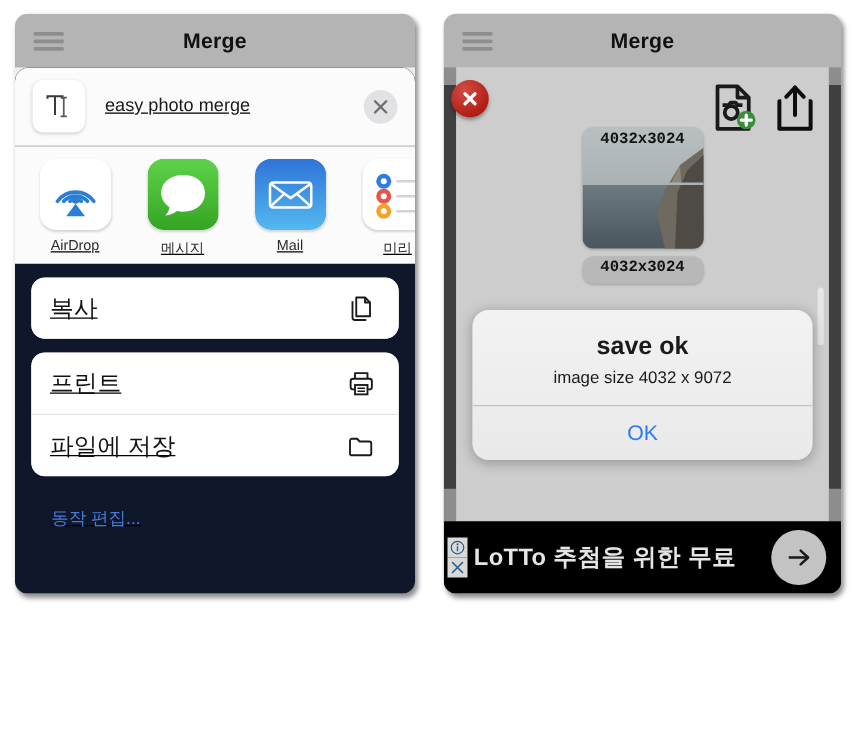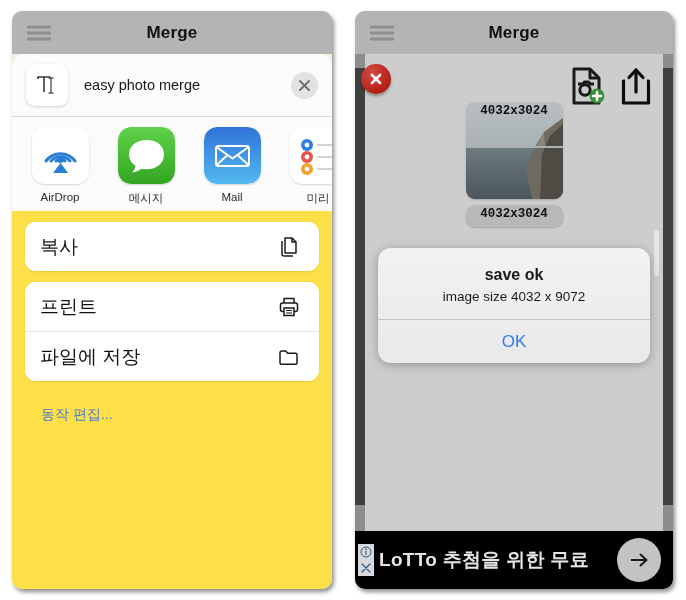--- a/index.html
+++ b/index.html
@@ -5,36 +5,36 @@
   html,body{margin:0;padding:0;}
   body{
     width:686px;height:600px;
     background:#ffffff;
     font-family:"Liberation Sans","DejaVu Sans",sans-serif;
     overflow:hidden;
   }
   .stage{position:relative;width:686px;height:600px;background:#fff;}
 
   
-  .panel{position:absolute;top:11px;height:578px;overflow:hidden;border-radius:10px;
+  .panel{position:absolute;top:11px;height:464px;overflow:hidden;border-radius:10px;
          box-shadow:2px 3px 4px rgba(0,0,0,.45);}
   .panel-left{left:12px;width:320px;background:#efeff0;}
   .panel-right{left:355px;width:318px;background:#c9c9c9;}
 
   
   .titlebar{position:relative;height:43px;background:#b4b4b4;
             display:flex;align-items:center;justify-content:center;}
   .titlebar .title{font-size:17px;font-weight:bold;color:#111;letter-spacing:.2px;}
   .hamburger{position:absolute;left:15px;top:50%;transform:translateY(-50%);
              width:24px;display:flex;flex-direction:column;gap:3px;cursor:pointer;}
   .hamburger span{display:block;height:3px;background:#8e8e8e;border-radius:1px;}
 
   
-  .sheet{position:absolute;left:0;right:0;top:43px;bottom:0;background:#fde047;
-         border-radius:11px 11px 0 0;overflow:hidden;}
+  .sheet{position:absolute;left:0;right:0;top:43px;bottom:0;background:#0f172a;
+         border-radius:11px 11px 0 0;overflow:hidden;text-decoration:underline;}
   .sheet-head{background:#fbfbfb;height:62px;display:flex;align-items:center;
               padding:0 14px;border-radius:11px 11px 0 0;box-sizing:border-box;}
   .app-tile{width:42px;height:42px;border-radius:9px;background:#fff;
             box-shadow:0 1px 3px rgba(0,0,0,.18);display:flex;align-items:center;
             justify-content:center;flex:none;}
   .app-tile svg{display:block;}
   .app-name{margin-left:16px;font-size:14.5px;color:#1a1a1a;flex:1;}
   .x-circle{width:27px;height:27px;border-radius:50%;background:#e2e2e4;
             display:flex;align-items:center;justify-content:center;flex:none;cursor:pointer;}
   .x-circle svg{display:block;}
@@ -92,21 +92,21 @@
 
   .scrollpill{position:absolute;right:4px;top:176px;width:5px;height:46px;
               border-radius:3px;background:#e6e6e6;}
 
   
   .alert{position:absolute;left:50%;transform:translateX(-50%);top:194px;width:272px;
          border-radius:13px;overflow:hidden;
          background:linear-gradient(#f2f2f2,#e9e9e9);
          box-shadow:0 2px 10px rgba(0,0,0,.28);z-index:10;}
   .alert-body{padding:18px 16px 15px 16px;text-align:center;}
-  .alert-title{font-size:16px;font-weight:bold;color:#1a1a1a;}
+  .alert-title{font-size:20px;font-weight:bold;color:#1a1a1a;}
   .alert-msg{margin-top:5px;font-size:13.5px;color:#1a1a1a;}
   .alert-sep{height:1px;background:#c3c3c3;}
   .alert-btn{height:43px;display:flex;align-items:center;justify-content:center;
              font-size:17px;color:#2d7bf4;cursor:pointer;}
 
   
   .ad{position:absolute;left:0;right:0;bottom:0;height:58px;background:#000;
       display:flex;align-items:center;padding:0 12px 0 0;box-sizing:border-box;}
   .ad-badges{width:17px;display:flex;flex-direction:column;margin-left:3px;flex:none;}
   .ad-badge{width:16px;height:16px;display:flex;align-items:center;justify-content:center;

